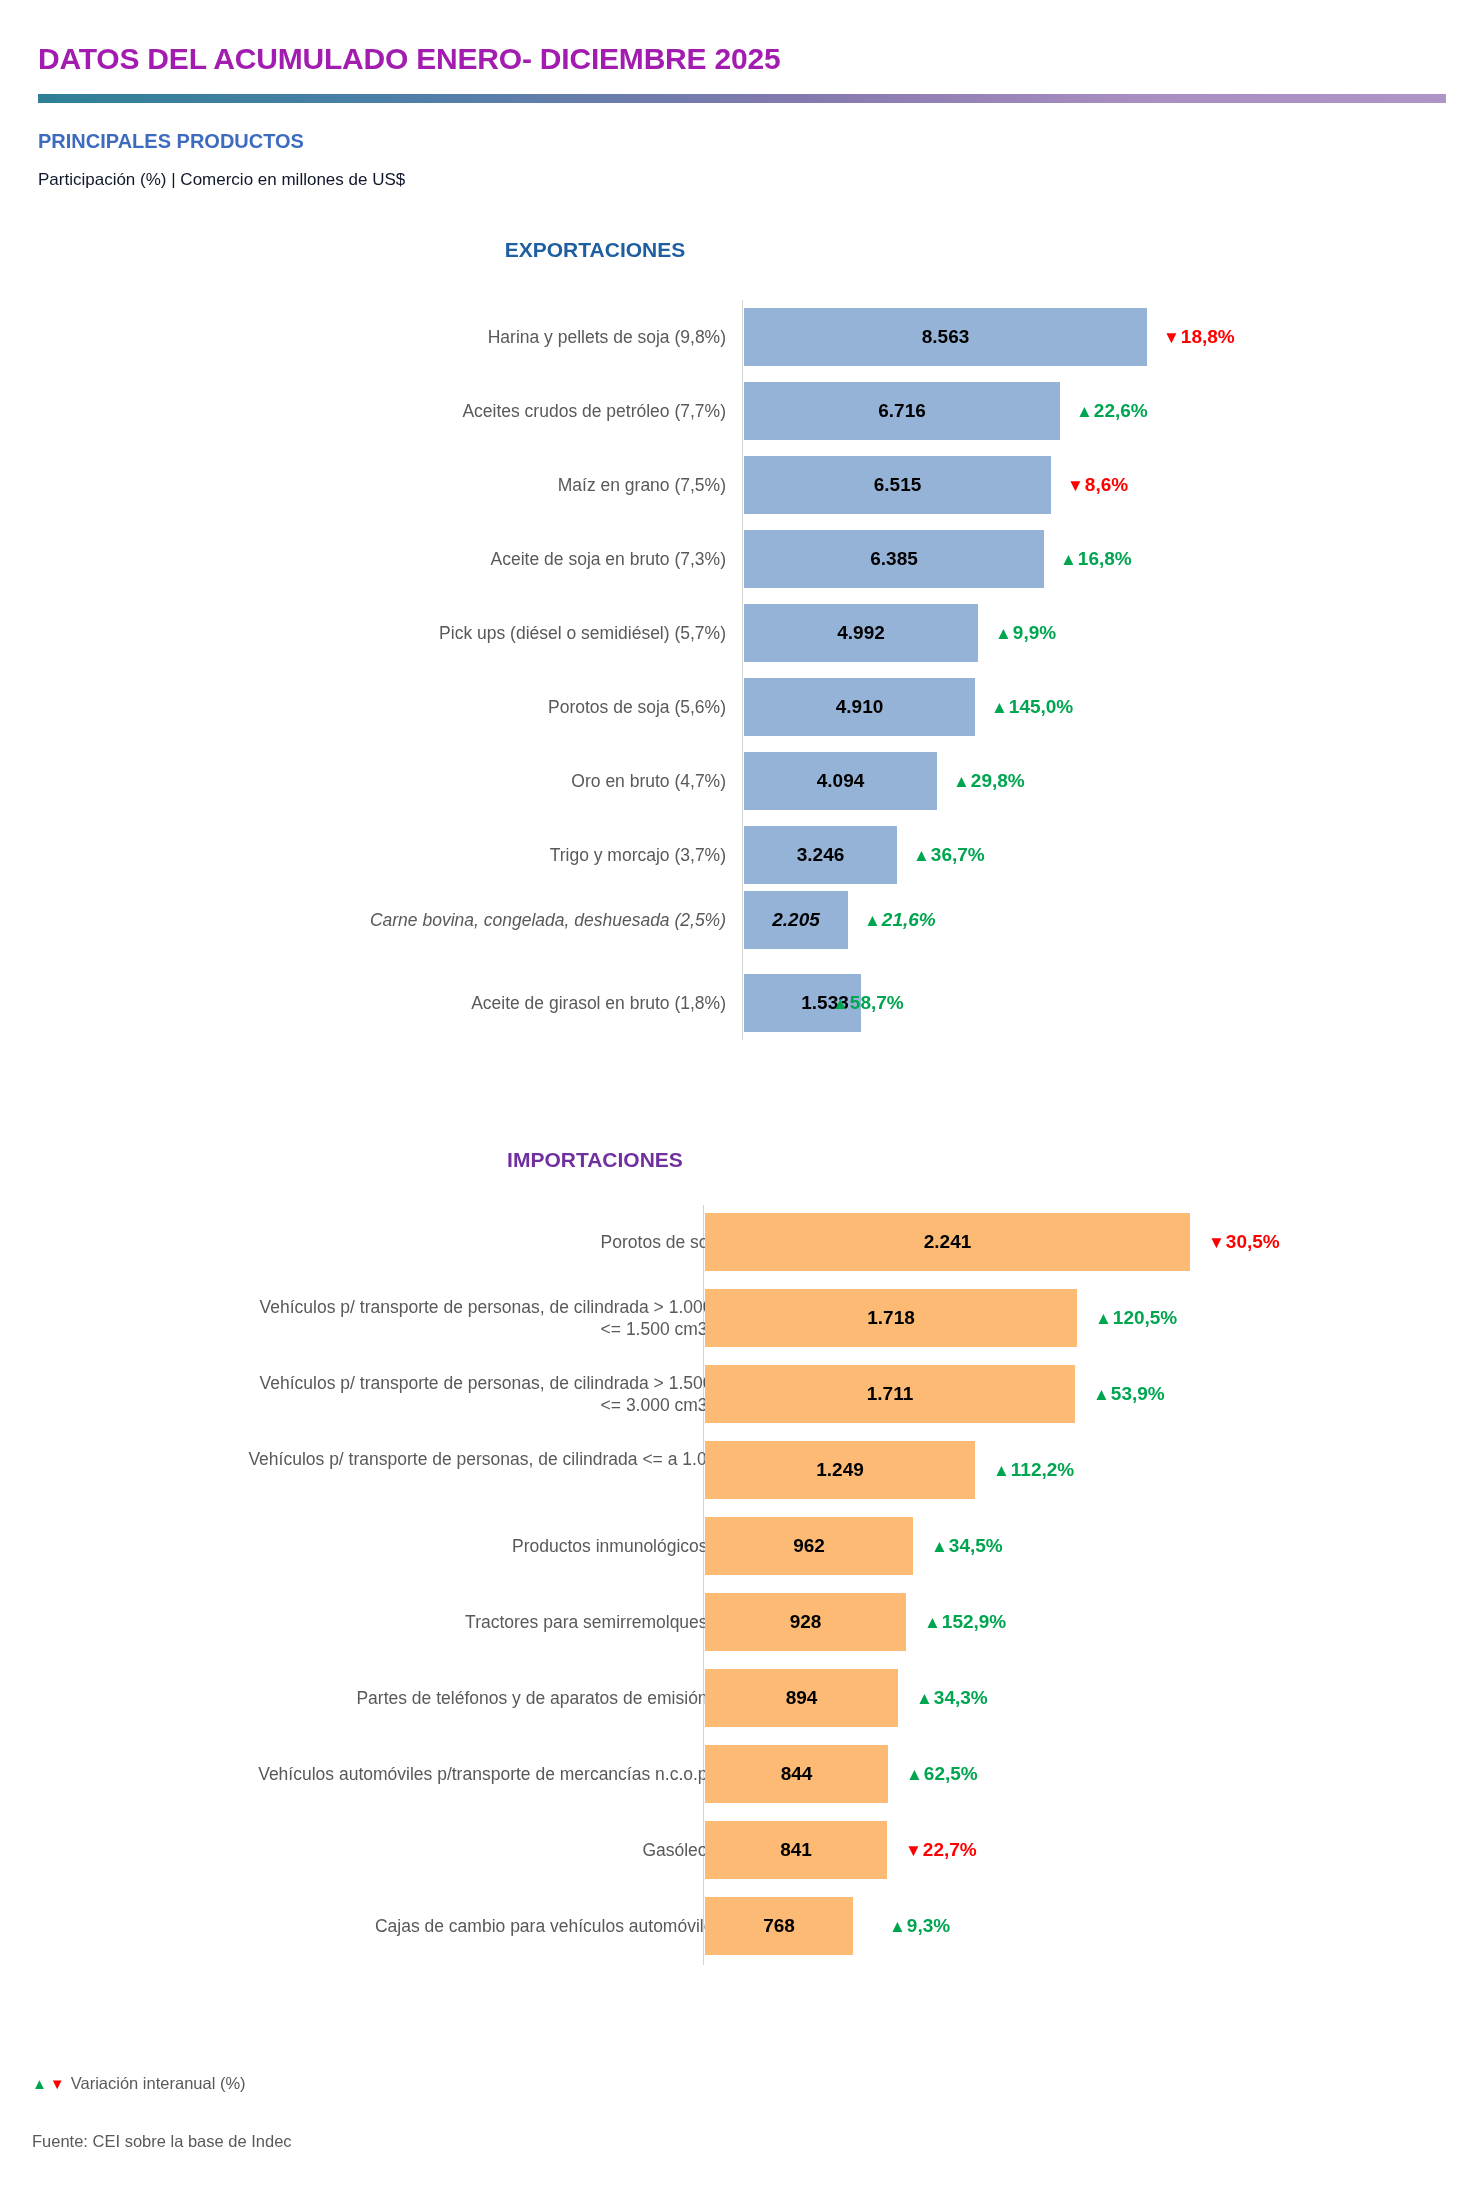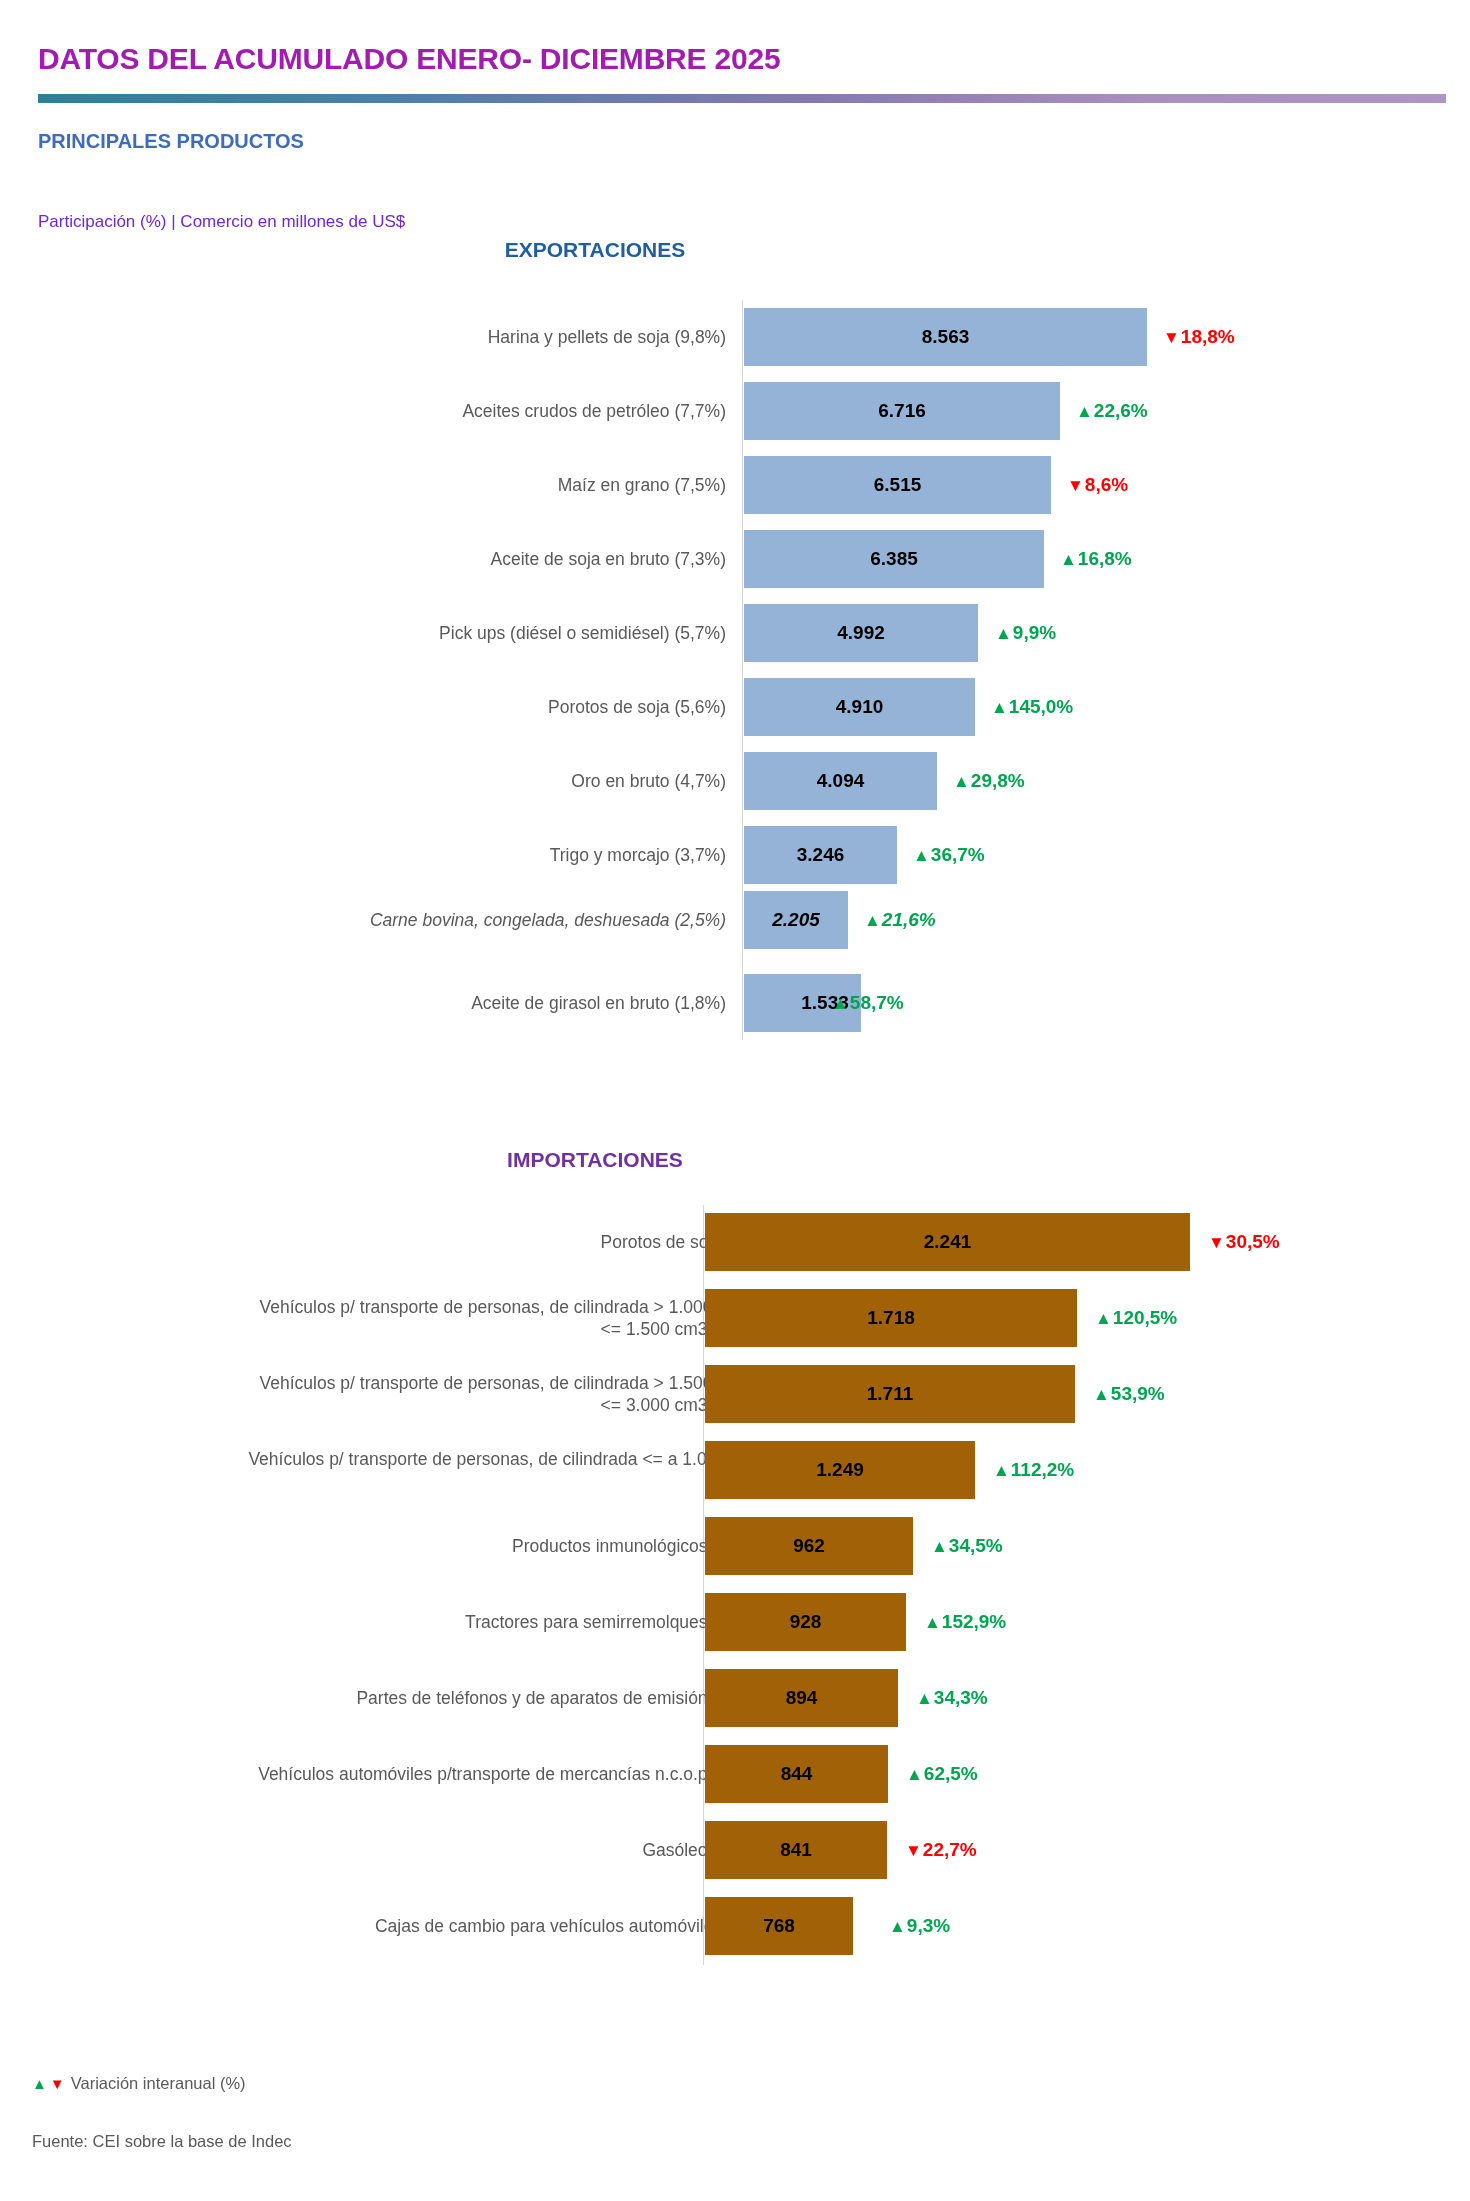--- a/index.html
+++ b/index.html
@@ -41,23 +41,22 @@
     font-size: 20px;
     font-weight: bold;
     color: #3C6BBF;
     white-space: nowrap;
   }
   #subtitle {
     position: absolute;
     left: 38px;
     top: 170px;
     font-size: 17px;
-    color: #6d28d9;
-    white-space: nowrap;
-    margin-top: 42px;
+    color: #0f172a;
+    white-space: nowrap;
   }
 
   
   .chart-title {
     position: absolute;
     width: 100%;
     text-align: center;
     font-size: 21px;
     font-weight: bold;
     white-space: nowrap;
@@ -99,21 +98,21 @@
 
   .bar {
     position: absolute;
     height: 58px;
     top: 8px;
     display: flex;
     align-items: center;
     justify-content: center;
   }
   #exports-chart .bar { left: 744px; background: #95B3D7; }
-  #imports-chart .bar { left: 705px; background: #a16207; }
+  #imports-chart .bar { left: 705px; background: #fdba74; }
 
   .bar-value {
     font-size: 19px;
     font-weight: bold;
     color: #000000;
     white-space: nowrap;
   }
 
   .variation {
     position: absolute;

